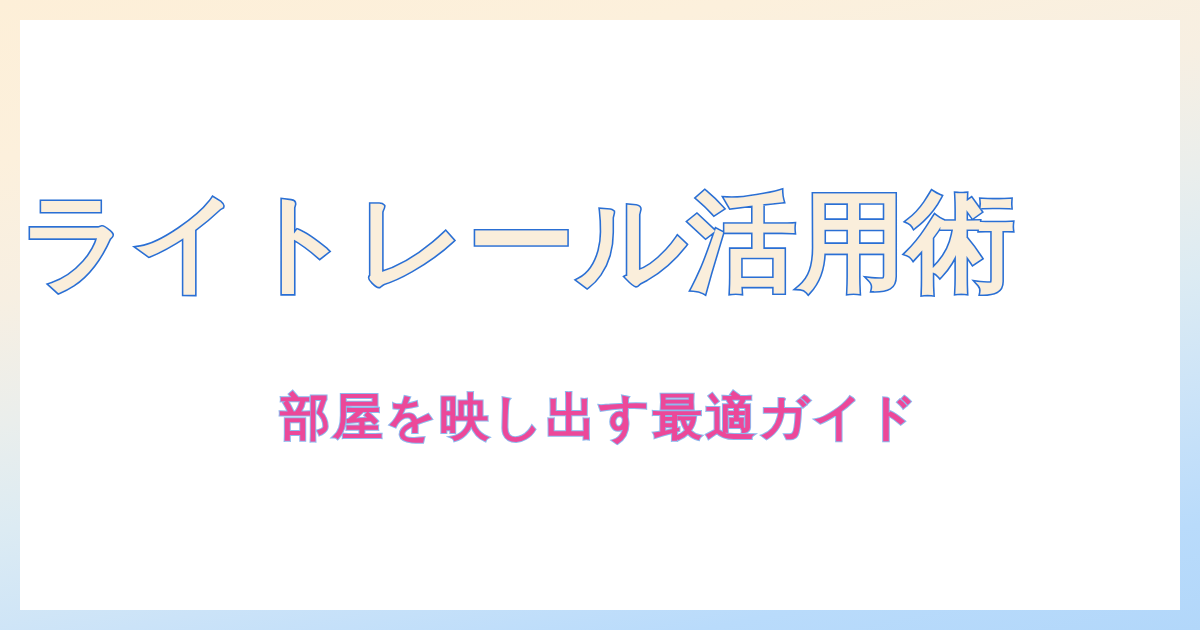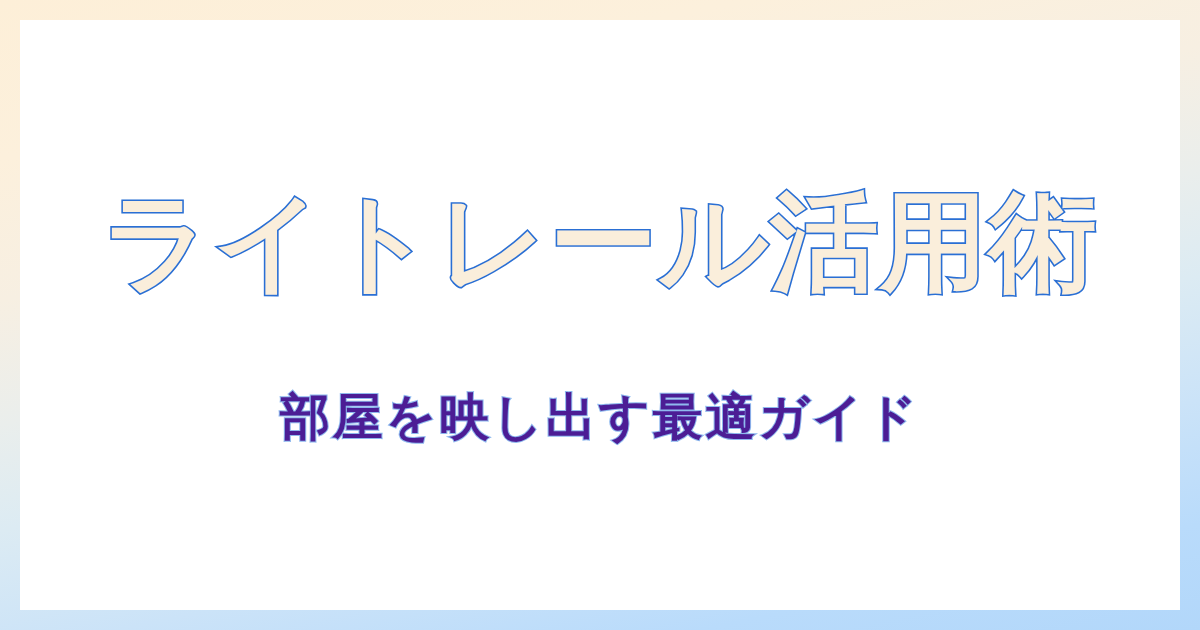--- a/index.html
+++ b/index.html
@@ -47,21 +47,20 @@
     flex-direction: column;
     align-items: center;
     justify-content: flex-start;
   }
 
   .title-wrap {
     position: absolute;
     left: 0;
     right: 0;
     top: 168px;
-    text-align: center;
     line-height: 1;
   }
 
   .main-title {
     display: inline-block;
     font-family: "DejaVu Sans", "Liberation Sans", sans-serif;
     font-size: 108px;
     font-weight: 700;
     letter-spacing: 0.012em;
     line-height: 1.0;
@@ -82,21 +81,21 @@
   }
 
   .sub-title {
     display: inline-block;
     font-family: "DejaVu Sans", "Liberation Sans", sans-serif;
     font-size: 50px;
     font-weight: 700;
     letter-spacing: 0.055em;
     line-height: 1.0;
     margin: 0;
-    color: #4c1d95;
+    color: #ec4899;
     -webkit-text-stroke: 2px #8fb9ee;
     paint-order: stroke fill;
     white-space: nowrap;
   }
 </style>
 </head>
 <body>
 
 <div class="poster">
 

